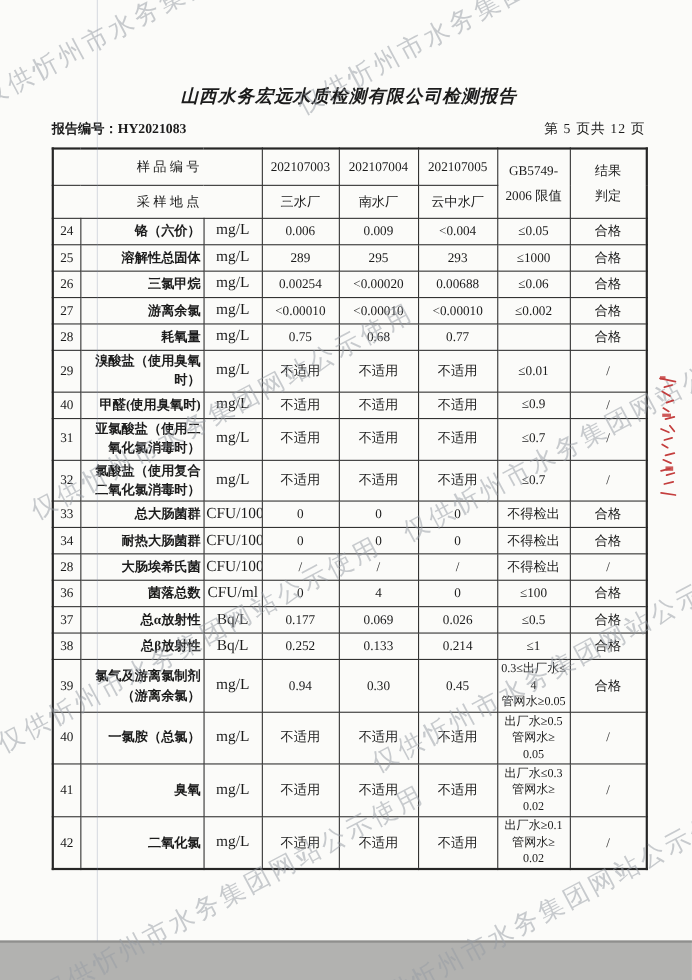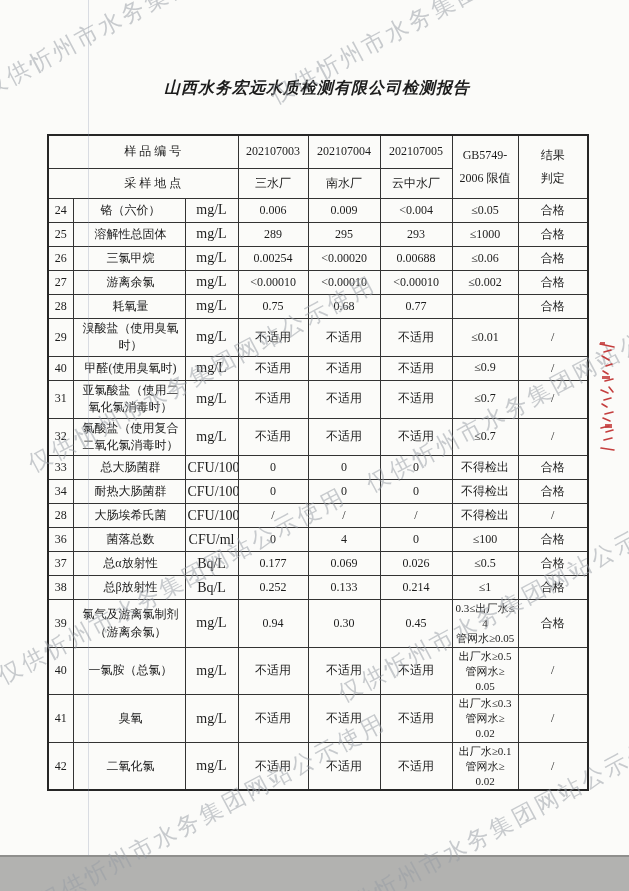--- a/index.html
+++ b/index.html
@@ -39,21 +39,21 @@
     border: 1px solid #333; padding: 1px 2px;
     text-align: center; vertical-align: middle;
     line-height: 1.45; overflow: hidden;
   }
   th { font-weight: normal; }
   thead tr:nth-child(1) th { height: 30px; }
   thead tr:nth-child(2) th { height: 27px; }
   .span-label { letter-spacing: 3px; padding-left: 24px; }
   .twoline-h { line-height: 1.9; white-space: pre-line; font-size: 12px; }
   tbody tr { height: 24px; }
-  td.item { text-align: center; padding-left: 5px; font-size: 12px; }
+  td.item { text-align: right; padding-left: 5px; font-size: 12px; font-weight: bold; }
   td.c-limit { white-space: pre-line; line-height: 1.3; font-family: Liberation Serif, serif; }
   td.small-limit { font-size: 11px; line-height: 1.35; }
   td.small-unit { font-size: 9.5px; }
   td.c-unit { font-size: 14px; margin-top: 44px; }
 
   
   .wm-layer { position: absolute; inset: 0; pointer-events: none; z-index: 5; }
   .wm {
     position: absolute;
     font-family: "Liberation Sans", "DejaVu Sans", sans-serif;
@@ -77,20 +77,24 @@
 </style>
 </head>
 <body>
 
 <div class="page">
 
   <div class="fold-line"></div>
 
   <h1 class="doc-title">山西水务宏远水质检测有限公司检测报告</h1>
 
+  <div class="meta-row">
+    <span class="report-no"><span>报告编号：</span><span class="num">HY2021083</span></span>
+    <span class="page-info">第 5 页共 12 页</span>
+  </div>
 
   <div class="tbl-wrap">
     <table>
       <colgroup>
         <col style="width:25px">
           <col style="width:112px">
           <col style="width:53px">
         <col style="width:70px">
           <col style="width:72px">
           <col style="width:72px">

